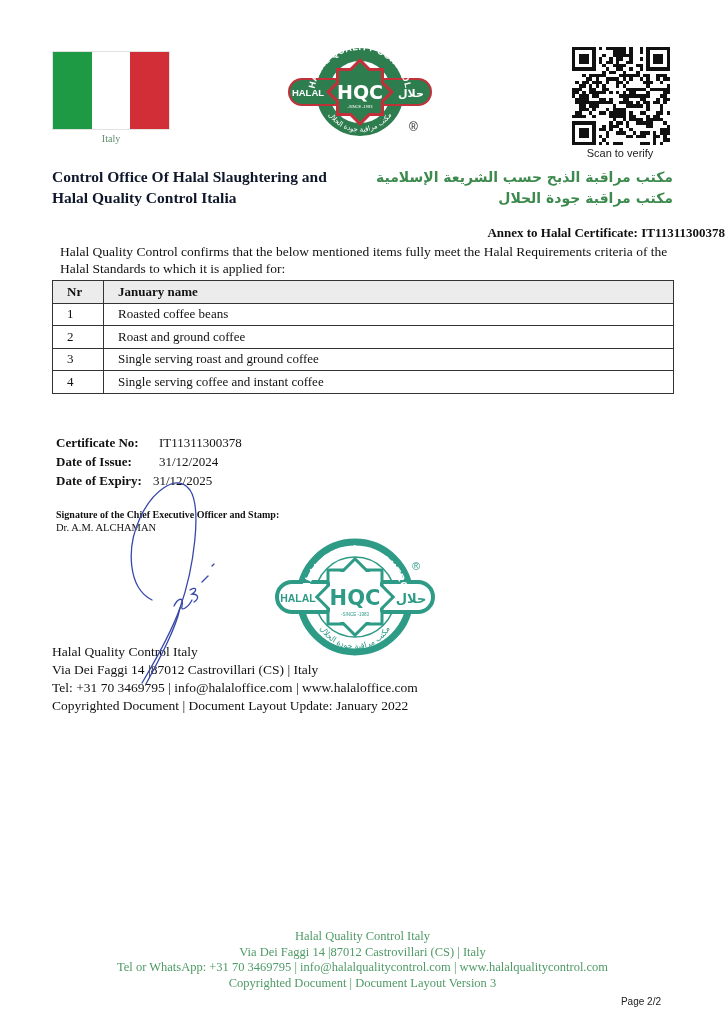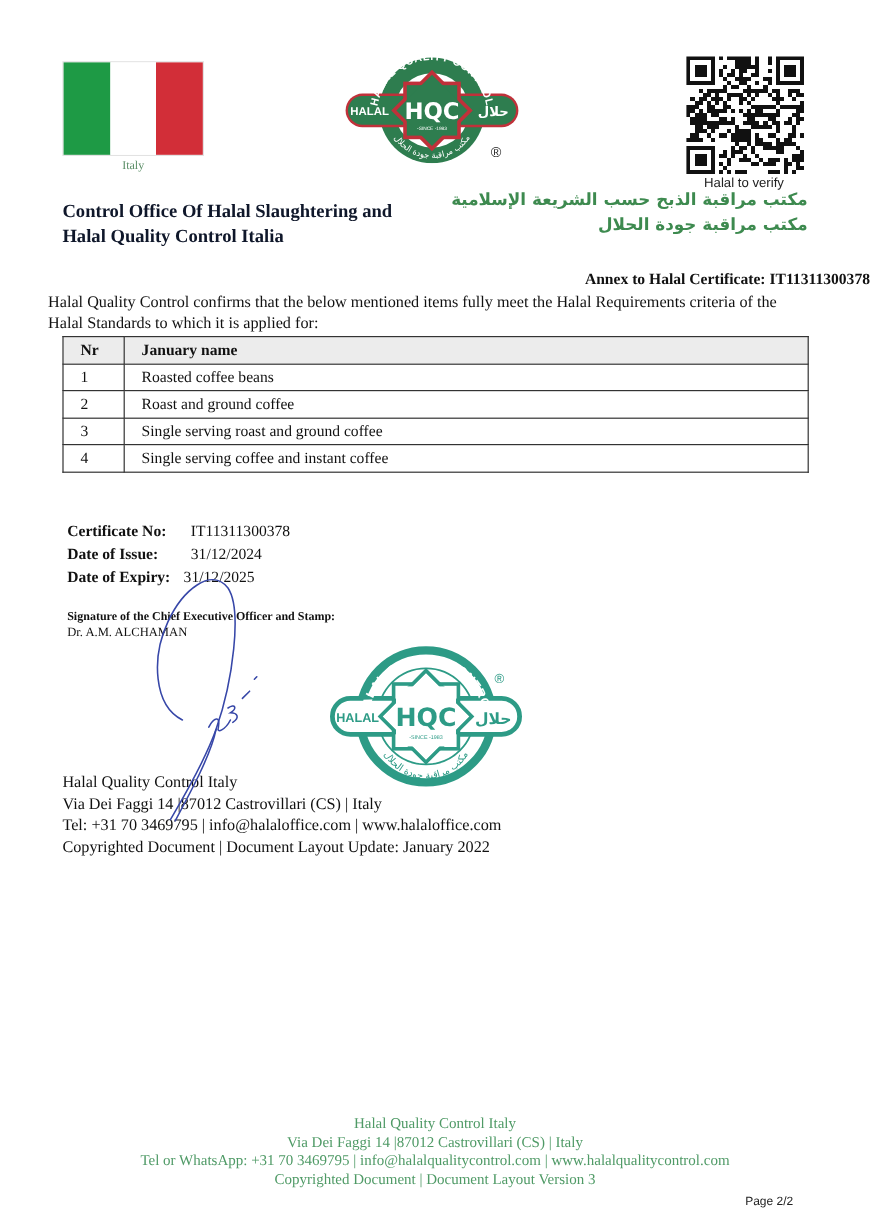--- a/index.html
+++ b/index.html
@@ -10,37 +10,37 @@
 
   
   #flag { left: 52px; top: 51px; width: 118px; height: 79px; display: flex; border: 1px solid #e2e2e2; }
   #flag .g { flex: 1; background: #1e9a45; }
   #flag .w { flex: 1; background: #ffffff; }
   #flag .r { flex: 1; background: #d22e38; }
   #flag-caption { left: 52px; top: 133px; width: 118px; text-align: center; font-size: 10px; color: #5b8e67; }
 
   
   #title-en { left: 52px; top: 166px; font-size: 15.5px; font-weight: bold; color: #0f172a; line-height: 21px; }
-  #title-ar { right: 52px; top: 157px; font-family: "DejaVu Sans", sans-serif; font-size: 14px; font-weight: bold; color: #3d8a4f; line-height: 21px; text-align: right; direction: rtl; }
+  #title-ar { right: 52px; top: 167px; font-family: "DejaVu Sans", sans-serif; font-size: 14px; font-weight: bold; color: #3d8a4f; line-height: 21px; text-align: right; direction: rtl; }
 
   
   #qr { left: 572px; top: 47px; width: 98px; height: 98px; }
   #qr-caption { left: 560px; top: 147px; width: 120px; text-align: center; font-family: "Liberation Sans", sans-serif; font-size: 11px; color: #222; }
 
   
   .logo { position: absolute; }
   #logo-top { left: 286px; top: 44px; width: 148px; height: 92px; }
   #logo-stamp { left: 274px; top: 537px; width: 162px; height: 120px; }
   .reg { position: absolute; font-family: "Liberation Sans", sans-serif; font-size: 12px; }
   #reg-top { left: 409px; top: 120px; color: #222; }
   #reg-stamp { left: 412px; top: 560px; color: #2d9b86; font-size: 11px; }
 
   
   #annex-title { left: 0; width: 725px; top: 225px; text-align: right; font-size: 13px; font-weight: bold; }
-  #intro { left: 40px; top: 243px; width: 622px; font-size: 13.5px; line-height: 17px; }
+  #intro { left: 60px; top: 243px; width: 622px; font-size: 13.5px; line-height: 17px; }
 
   
   #product-table { left: 52px; top: 280px; width: 622px; border-collapse: collapse; font-size: 13px; }
   #product-table td, #product-table th { border: 1px solid #333; height: 22.5px; padding: 0 14px; text-align: left; vertical-align: middle; }
   #product-table th { background: #ececec; font-weight: bold; }
   #product-table .nr { width: 51px; }
 
   
   #cert-details { left: 56px; top: 433px; font-size: 13px; line-height: 19px; }
   #cert-details .row { display: flex; }
@@ -421,21 +421,21 @@
     <rect x="0" y="0" width="7" height="7" fill="#111"></rect>
     <rect x="1" y="1" width="5" height="5" fill="#fff"></rect>
     <rect x="2" y="2" width="3" height="3" fill="#111"></rect>
     <rect x="22" y="0" width="7" height="7" fill="#111"></rect>
     <rect x="23" y="1" width="5" height="5" fill="#fff"></rect>
     <rect x="24" y="2" width="3" height="3" fill="#111"></rect>
     <rect x="0" y="22" width="7" height="7" fill="#111"></rect>
     <rect x="1" y="23" width="5" height="5" fill="#fff"></rect>
     <rect x="2" y="24" width="3" height="3" fill="#111"></rect>
   </svg>
-<div id="qr-caption" class="abs">Halal to verify</div>
+<div id="qr-caption" class="abs">Scan to verify</div>
 
 <div id="title-en" class="abs">
   <div>Control Office Of Halal Slaughtering and</div>
   <div>Halal Quality Control Italia</div>
 </div>
 <div id="title-ar" class="abs">
   <div>مكتب مراقبة الذبح حسب الشريعة الإسلامية</div>
   <div>مكتب مراقبة جودة الحلال</div>
 </div>
 

